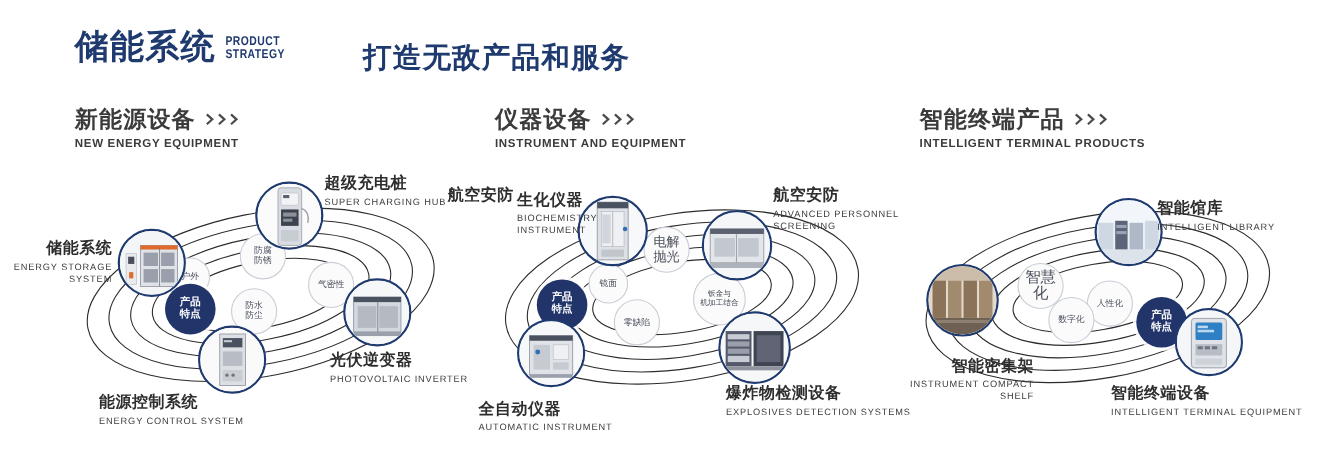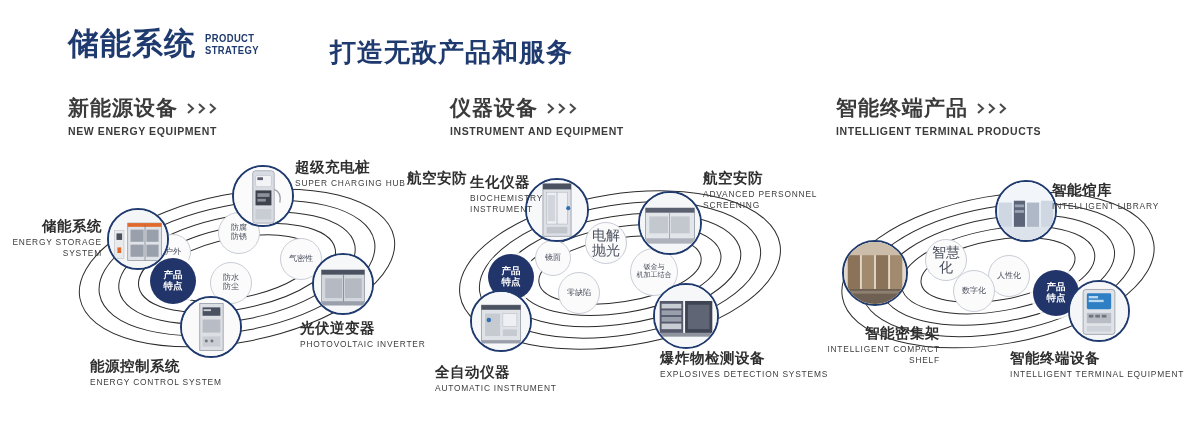--- a/index.html
+++ b/index.html
@@ -261,21 +261,21 @@
         <ellipse cx="180" cy="120" rx="142" ry="65" transform="rotate(-9 180 120)"></ellipse>
         <ellipse cx="180" cy="120" rx="122" ry="54" transform="rotate(-9 180 120)"></ellipse>
         <ellipse cx="180" cy="120" rx="102" ry="43" transform="rotate(-9 180 120)"></ellipse>
         <ellipse cx="180" cy="120" rx="82" ry="32" transform="rotate(-9 180 120)"></ellipse>
       </g>
     </svg>
 
     <div class="feat" style="left:95px;top:90px;width:36px;height:36px;font-size:8px;">
       <span>镜面</span>
     </div>
-    <div class="feat" style="left:145px;top:72px;width:42px;height:42px;font-size:14px;">
+    <div class="feat" style="left:145px;top:56px;width:42px;height:42px;font-size:12px;">
       <span style="white-space:pre-line;">电解
 抛光</span>
     </div>
     <div class="feat" style="left:190px;top:98px;width:48px;height:48px;font-size:7px;">
       <span style="white-space:pre-line;">钣金与
 机加工结合</span>
     </div>
     <div class="feat" style="left:118px;top:122px;width:42px;height:42px;font-size:8px;">
       <span>零缺陷</span>
     </div>
@@ -409,21 +409,21 @@
         <rect x="4" y="14" width="13" height="36" fill="#8a7358"></rect>
         <rect x="19" y="14" width="13" height="36" fill="#a18a6d"></rect>
         <rect x="34" y="14" width="13" height="36" fill="#8a7358"></rect>
         <rect x="49" y="14" width="13" height="36" fill="#a18a6d"></rect>
         <rect x="0" y="50" width="66" height="16" fill="#6e6052"></rect>
         <rect x="6" y="52" width="54" height="3" fill="#8e8070"></rect>
       </svg>
     </div>
     <div class="lbl ta-r" style="left:-30px;top:170px;width:150px;">
       <div class="lbl-cn">智能密集架</div>
-      <div class="lbl-en">INTELLIGENT COMPACT</div>
+      <div class="lbl-en">INSTRUMENT COMPACT</div>
       <div class="lbl-en" style="margin-top:0;">SHELF</div>
     </div>
 
     <div class="node" style="left:248px;top:125px;width:62px;height:62px;">
       <svg class="art" viewBox="0 0 62 62">
         <rect x="0" y="0" width="62" height="62" fill="#f4f6f8"></rect>
         <rect x="14" y="8" width="34" height="48" rx="3" fill="#dfe3e8" stroke="#8e939d" stroke-width=".8"></rect>
         <rect x="18" y="12" width="26" height="17" rx="1.5" fill="#2f7fc4"></rect>
         <rect x="20" y="15" width="10" height="2.5" fill="#bcd8ef"></rect>
         <rect x="20" y="19" width="16" height="2.5" fill="#bcd8ef"></rect>

